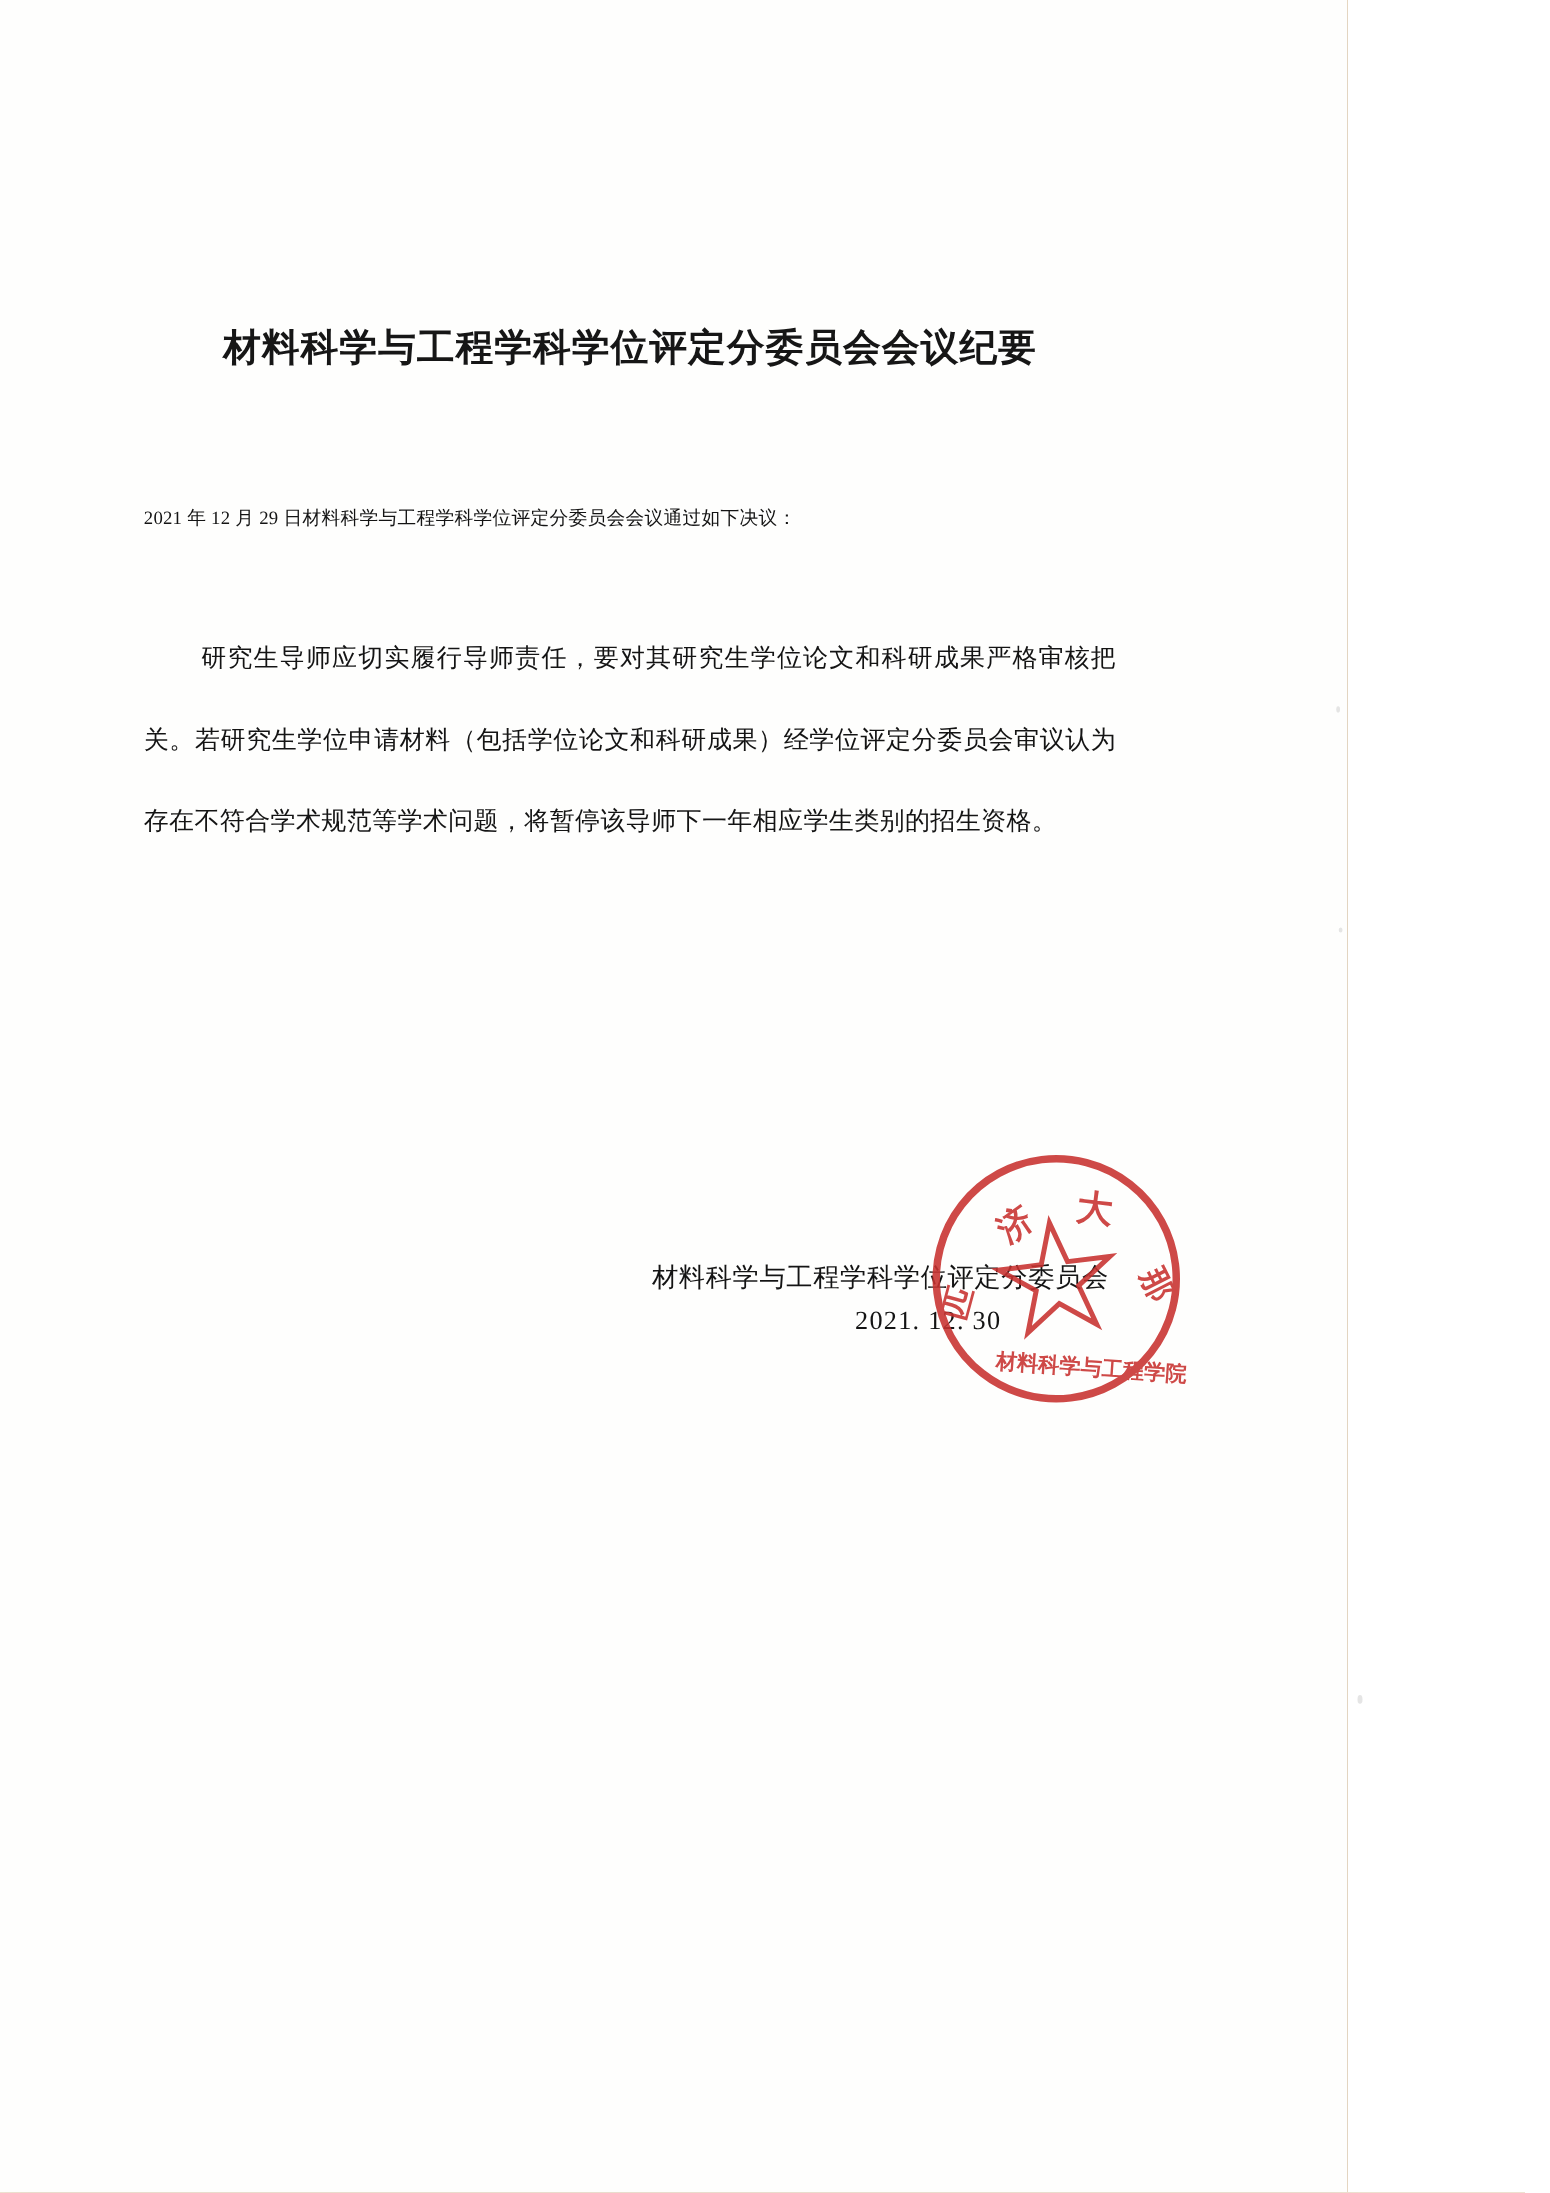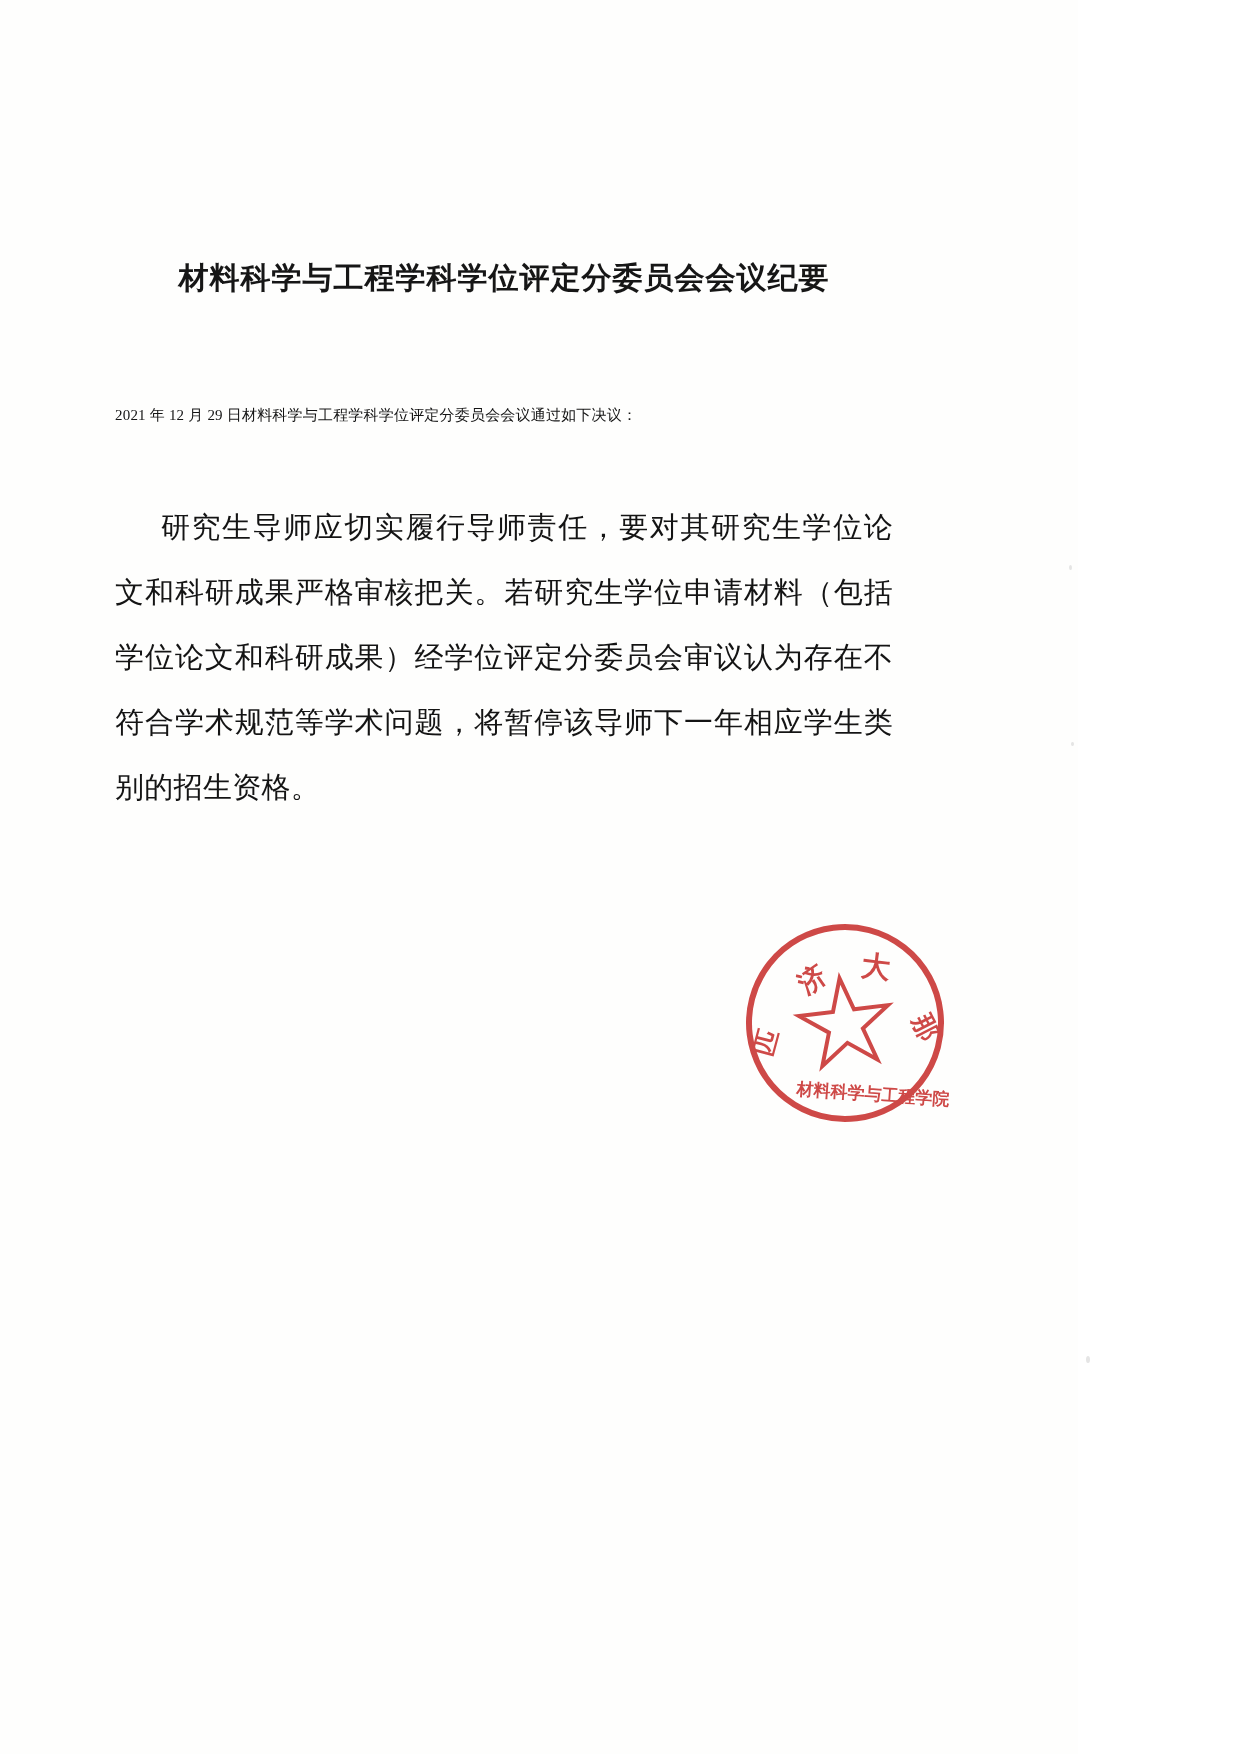--- a/index.html
+++ b/index.html
@@ -76,21 +76,21 @@
     line-height: 40px;
     color: #141414;
     text-align: justify;
     text-justify: inter-ideograph;
     letter-spacing: .2px;
   }
 
   #body-paragraph {
     margin: 0;
     padding-top: 60px;
-    font-size: 29px;
+    font-size: 20px;
     line-height: 65px;
     color: #141414;
     text-align: justify;
     text-justify: inter-ideograph;
     text-indent: 46px;
     letter-spacing: .3px;
   }
 
   #signature-block {
     position: absolute;
@@ -145,20 +145,24 @@
   <div class="speck" style="left:1071px; top:742px; width:3px; height:4px;"></div>
 
   <div id="content">
 
     <h1 id="doc-title">材料科学与工程学科学位评定分委员会会议纪要</h1>
 
     <p id="intro-paragraph">2021 年 12 月 29 日材料科学与工程学科学位评定分委员会会议通过如下决议：</p>
 
     <p id="body-paragraph">研究生导师应切实履行导师责任，要对其研究生学位论文和科研成果严格审核把关。若研究生学位申请材料（包括学位论文和科研成果）经学位评定分委员会审议认为存在不符合学术规范等学术问题，将暂停该导师下一年相应学生类别的招生资格。</p>
 
+    <div id="signature-block">
+      <div id="signature-org">材料科学与工程学科学位评定分委员会</div>
+      <div id="signature-date">2021. 12. 30</div>
+    </div>
 
     <div id="seal">
       <svg width="206" height="206" viewBox="0 0 206 206" xmlns="http://www.w3.org/2000/svg">
         <circle cx="103" cy="103" r="96" fill="none" stroke="#c8312f" stroke-width="6"></circle>
 
         <polygon points="103,58 113.6,90.5 147.8,90.5 120.1,110.6 130.7,143.1 103,123 75.3,143.1 85.9,110.6 58.2,90.5 92.4,90.5" fill="none" stroke="#c8312f" stroke-width="4"></polygon>
         <text class="seal-txt" x="68" y="70" font-size="27" transform="rotate(-28 68 70)">济</text>
         <text class="seal-txt" x="124" y="57" font-size="29" transform="rotate(14 124 57)">大</text>
         <text class="seal-txt" x="26" y="128" font-size="26" transform="rotate(-68 26 128)">匹</text>
         <text class="seal-txt" x="170" y="108" font-size="26" transform="rotate(70 170 108)">那</text>

